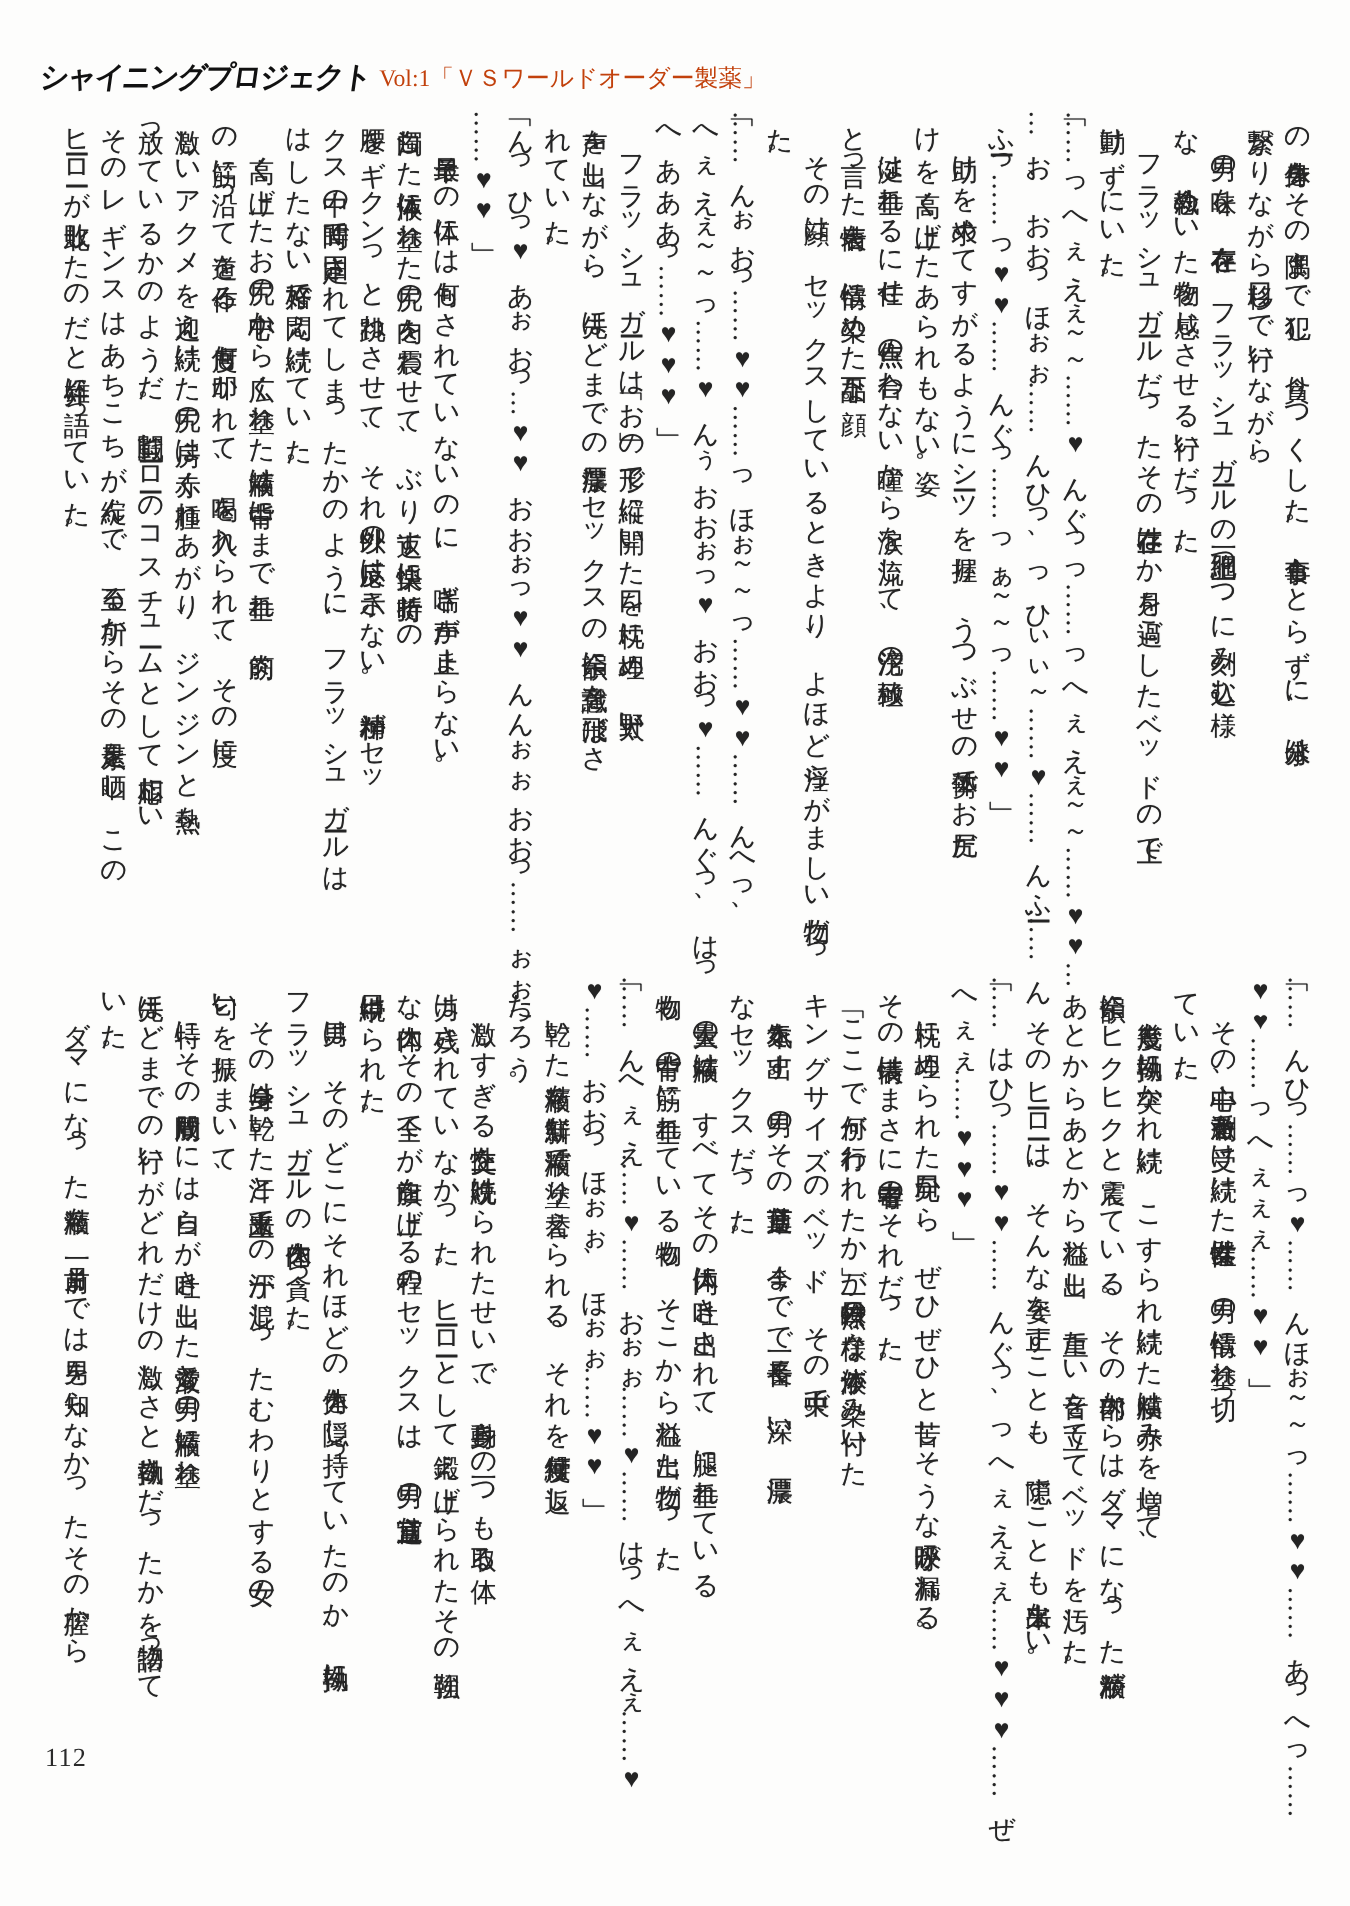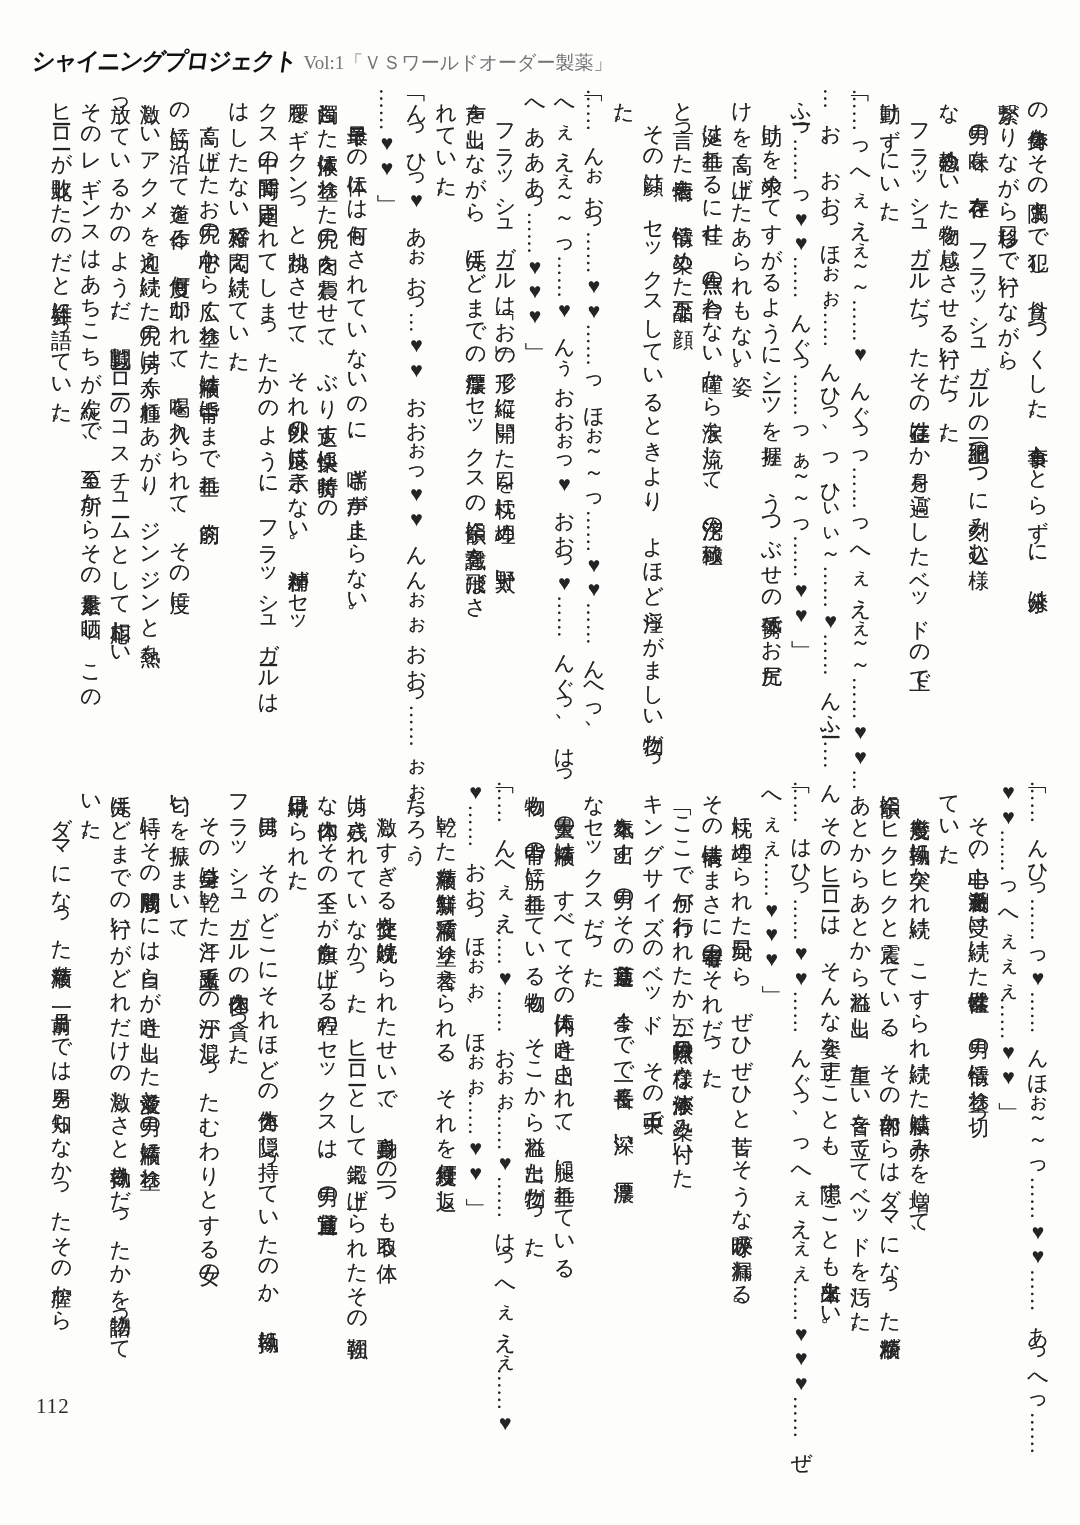--- a/index.html
+++ b/index.html
@@ -21,21 +21,21 @@
     font-weight:900;
     font-size:23px;
     letter-spacing:-1.5px;
     transform:skewX(-8deg) scaleY(1.04);
     display:inline-block;
     color:#111;
   }
   .volume-title{
     font-size:19px;
     margin-left:7px;
-    color:#737373;
+    color:#c2410c;
   }
   .tblock{
     position:absolute;right:28px;
     writing-mode:vertical-rl;
     text-orientation:mixed;
     font-size:21px;
     line-height:29.6px;
     letter-spacing:0.6px;
     color:#242424;
     text-shadow:0 0 0.6px rgba(40,40,40,0.55);

